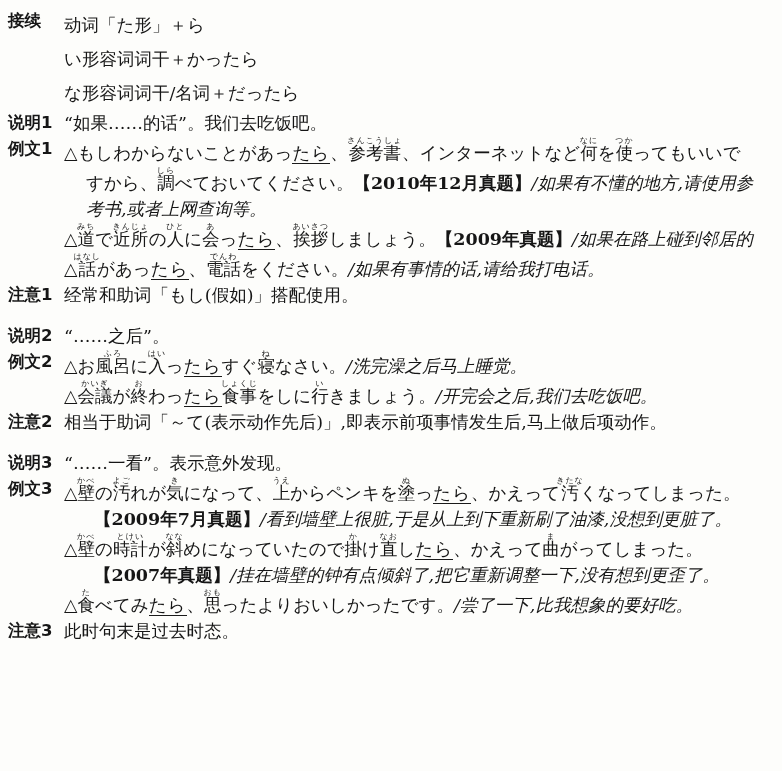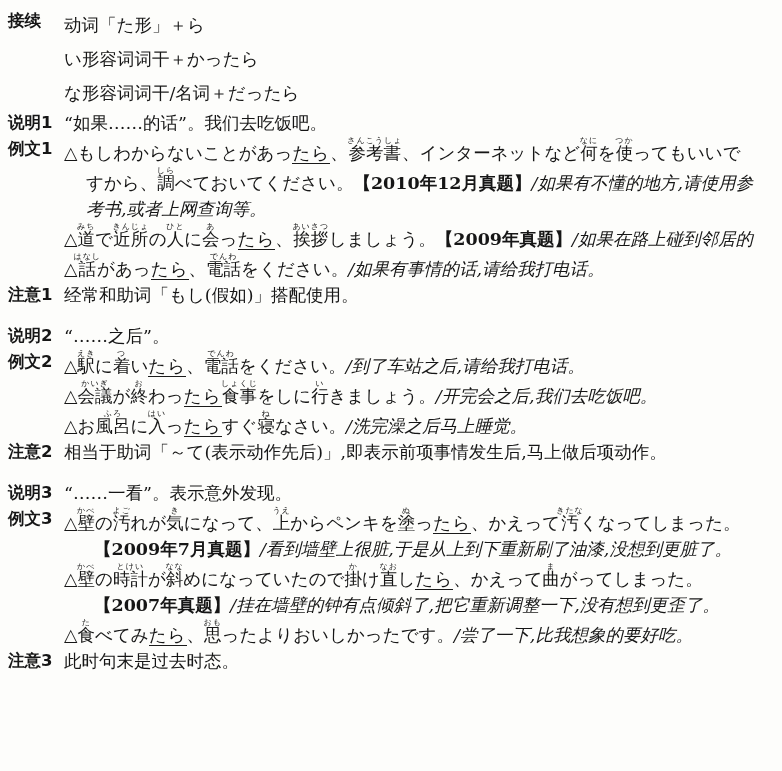--- a/index.html
+++ b/index.html
@@ -82,23 +82,22 @@
     </div>
     <div class="block gap">
       <div class="label">说明2</div>
       <div class="content">
         <div class="line"><span>“……之后”。</span></div>
       </div>
     </div>
     <div class="block">
       <div class="label">例文2</div>
       <div class="content">
-        <div class="line"><span>△</span><ruby><span>駅</span><rt>えき</rt></ruby><span>に</span><ruby><span>着</span><rt>つ</rt></ruby><span>い</span><span class="u">たら</span><span>、</span><ruby><span>電話</span><rt>でんわ</rt></ruby><span>をください。</span><span class="cn">/到了车站之后,请给我打电话。</span></div>
+        <div class="line"><span>△お</span><ruby><span>風呂</span><rt>ふろ</rt></ruby><span>に</span><ruby><span>入</span><rt>はい</rt></ruby><span>っ</span><span class="u">たら</span><span>すぐ</span><ruby><span>寝</span><rt>ね</rt></ruby><span>なさい。</span><span class="cn">/洗完澡之后马上睡觉。</span></div>
         <div class="line"><span>△</span><ruby><span>会議</span><rt>かいぎ</rt></ruby><span>が</span><ruby><span>終</span><rt>お</rt></ruby><span>わっ</span><span class="u">たら</span><ruby><span>食事</span><rt>しょくじ</rt></ruby><span>をしに</span><ruby><span>行</span><rt>い</rt></ruby><span>きましょう。</span><span class="cn">/开完会之后,我们去吃饭吧。</span></div>
-        <div class="line"><span>△お</span><ruby><span>風呂</span><rt>ふろ</rt></ruby><span>に</span><ruby><span>入</span><rt>はい</rt></ruby><span>っ</span><span class="u">たら</span><span>すぐ</span><ruby><span>寝</span><rt>ね</rt></ruby><span>なさい。</span><span class="cn">/洗完澡之后马上睡觉。</span></div>
       </div>
     </div>
     <div class="block">
       <div class="label">注意2</div>
       <div class="content">
         <div class="line"><span>相当于助词「～て(表示动作先后)」,即表示前项事情发生后,马上做后项动作。</span></div>
       </div>
     </div>
     <div class="block gap">
       <div class="label">说明3</div>

